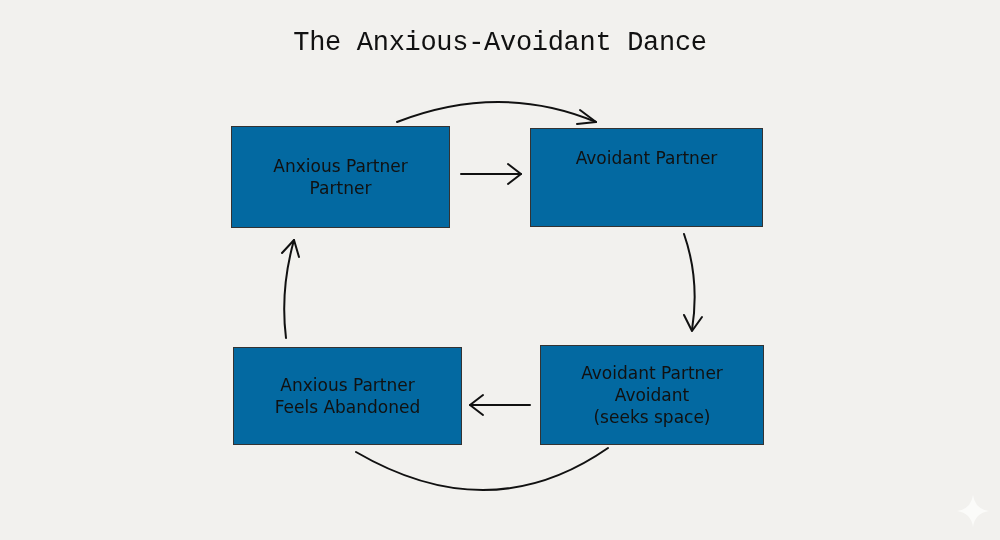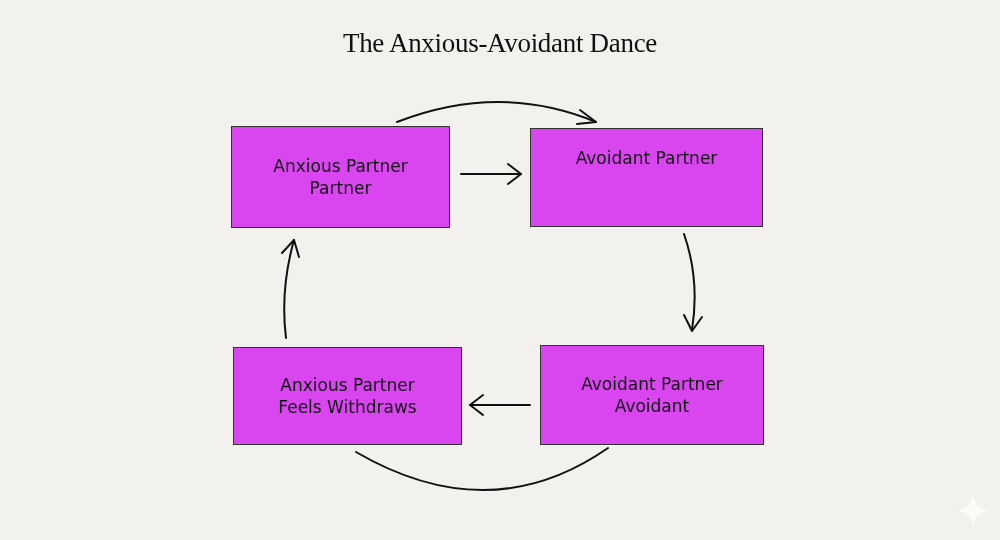--- a/index.html
+++ b/index.html
@@ -6,24 +6,24 @@
     body {
       width: 1000px; height: 540px; overflow: hidden;
       background: #f2f1ee;
       font-family: "Liberation Sans", "DejaVu Sans", sans-serif;
       position: relative;
       color: #111;
     }
     .title {
       position: absolute; left: 0; width: 1000px; top: 28px;
       text-align: center; font-size: 27px; color: #111;
-      font-family: Liberation Serif, serif; letter-spacing: -0.3px;
+      font-family: Liberation Mono, monospace; letter-spacing: -0.3px;
     }
     .node {
-      position: absolute; background: #d946ef;
+      position: absolute; background: #0369a1;
       border: 1.5px solid #333; box-sizing: border-box;
       display: flex; flex-direction: column; align-items: center;
       font-family: "DejaVu Sans", sans-serif; font-size: 17px;
       line-height: 22px; text-align: center; color: #111;
     }
     .node span { display: block; }
     #n1 { left: 231px; top: 126px; width: 219px; height: 102px; justify-content: center; }
     #n2 { left: 530px; top: 128px; width: 233px; height: 99px; justify-content: flex-start; padding-top: 18px; }
     #n3 { left: 540px; top: 345px; width: 224px; height: 100px; justify-content: center; }
     #n4 { left: 233px; top: 347px; width: 229px; height: 98px; justify-content: center; }
@@ -74,22 +74,23 @@
   <span>Partner</span>
 </div>
 
 <div class="node" id="n2">
   <span>Avoidant Partner</span>
 </div>
 
 <div class="node" id="n3">
   <span>Avoidant Partner</span>
   <span>Avoidant</span>
+  <span>(seeks space)</span>
 </div>
 
 <div class="node" id="n4">
   <span>Anxious Partner</span>
-  <span>Feels Withdraws</span>
+  <span>Feels Abandoned</span>
 </div>
 
 <svg class="sparkle" viewBox="0 0 36 36">
   <path d="M18 2 Q20 16 34 18 Q20 20 18 34 Q16 20 2 18 Q16 16 18 2 Z" fill="#fbfbf9"></path>
 </svg>
 
 </body></html>

